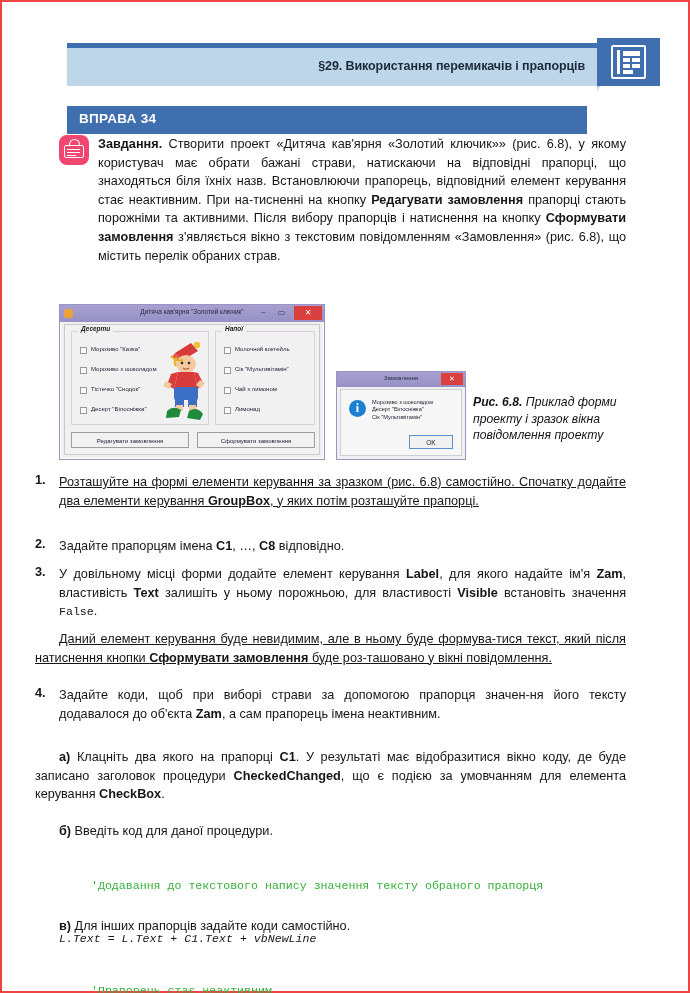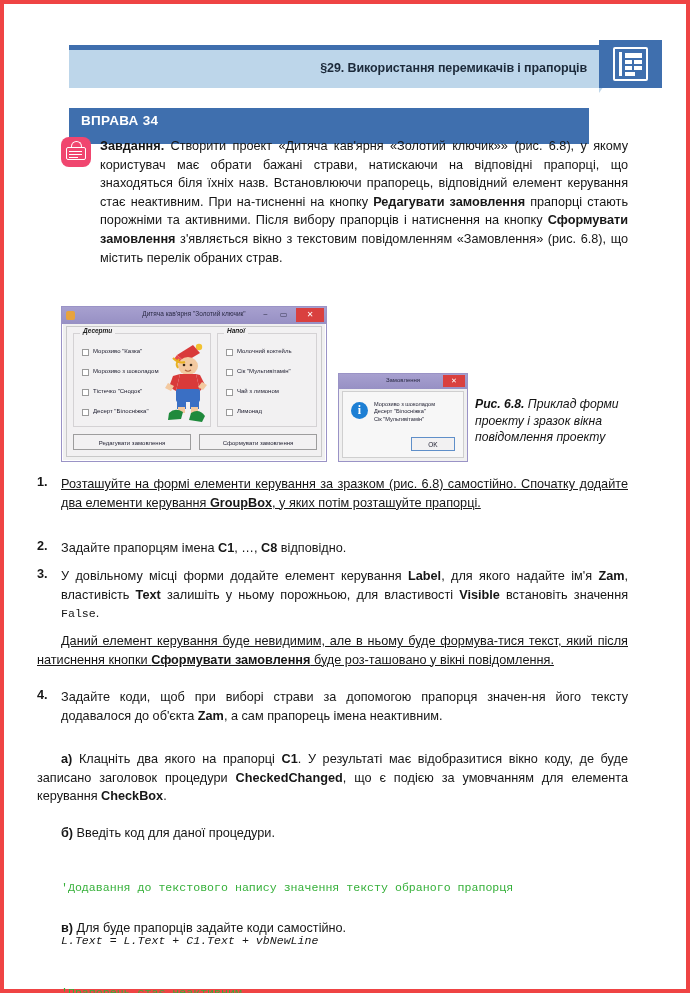--- a/index.html
+++ b/index.html
@@ -12,21 +12,21 @@
     position: relative;
     font-family: "Liberation Sans", sans-serif;
     color: #1a1a1a;
     overflow: hidden;
   }
   .page {
     position: absolute;
     left: 0; top: 0;
     width: 690px; height: 993px;
     background: #ffffff;
-    border: 4px solid #ef4444;
+    border: 2px solid #ef4444;
   }
 
   
   .header-band {
     position: absolute;
     left: 65px; top: 41px;
     width: 560px; height: 43px;
   }
   .header-bar {
     position: absolute;
@@ -78,21 +78,21 @@
   }
   .hi-cell {
     position: absolute;
     background: #ffffff;
   }
 
   
   .exercise-bar {
     position: absolute;
     left: 65px; top: 104px;
-    width: 520px; height: 36px;
+    width: 520px; height: 28px;
     background: #3f6fae;
   }
   .exercise-bar span {
     position: absolute;
     left: 12px; top: 5px;
     font-size: 13.5px;
     font-weight: bold;
     color: #ffffff;
     letter-spacing: 0.3px;
   }
@@ -352,21 +352,21 @@
   .mono { font-family: "Liberation Mono", monospace; font-size: 11.6px; }
 
   
   .code {
     position: absolute;
     font-family: "Liberation Mono", monospace;
     font-size: 11.6px;
     line-height: 17.5px;
     white-space: pre;
   }
-  .c-comment { color: #36b03a; }
+  .c-comment { color: #36b03a; margin-left: 32px; }
   .c-plain { color: #161616; font-style: italic; }
 
   
   .footer {
     position: absolute;
     left: 596px; top: 929px;
     width: 93px; height: 63px;
   }
   .footer-light {
     position: absolute;
@@ -566,17 +566,17 @@
   </div>
 
   <div class="code" style="left:57px;top:840px;">
     <div class="c-comment">'Додавання до текстового напису значення тексту обраного прапорця</div>
     <div class="c-plain">L.Text = L.Text + C1.Text + vbNewLine</div>
     <div class="c-comment">'Прапорець стає неактивним</div>
     
   </div>
 
   <div class="plain-para" style="left:57px;top:915px;width:567px;text-align:left;">
-    <span class="b">в)</span><span> Для буде прапорців задайте коди самостійно.</span>
+    <span class="b">в)</span><span> Для інших прапорців задайте коди самостійно.</span>
   </div>
 
 
 </div>
 
 </body></html>

